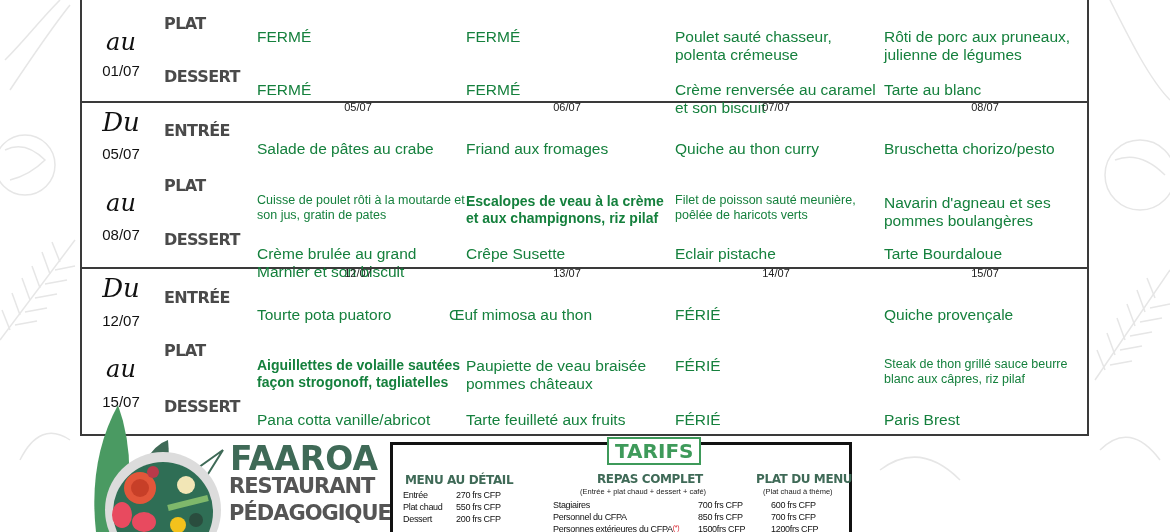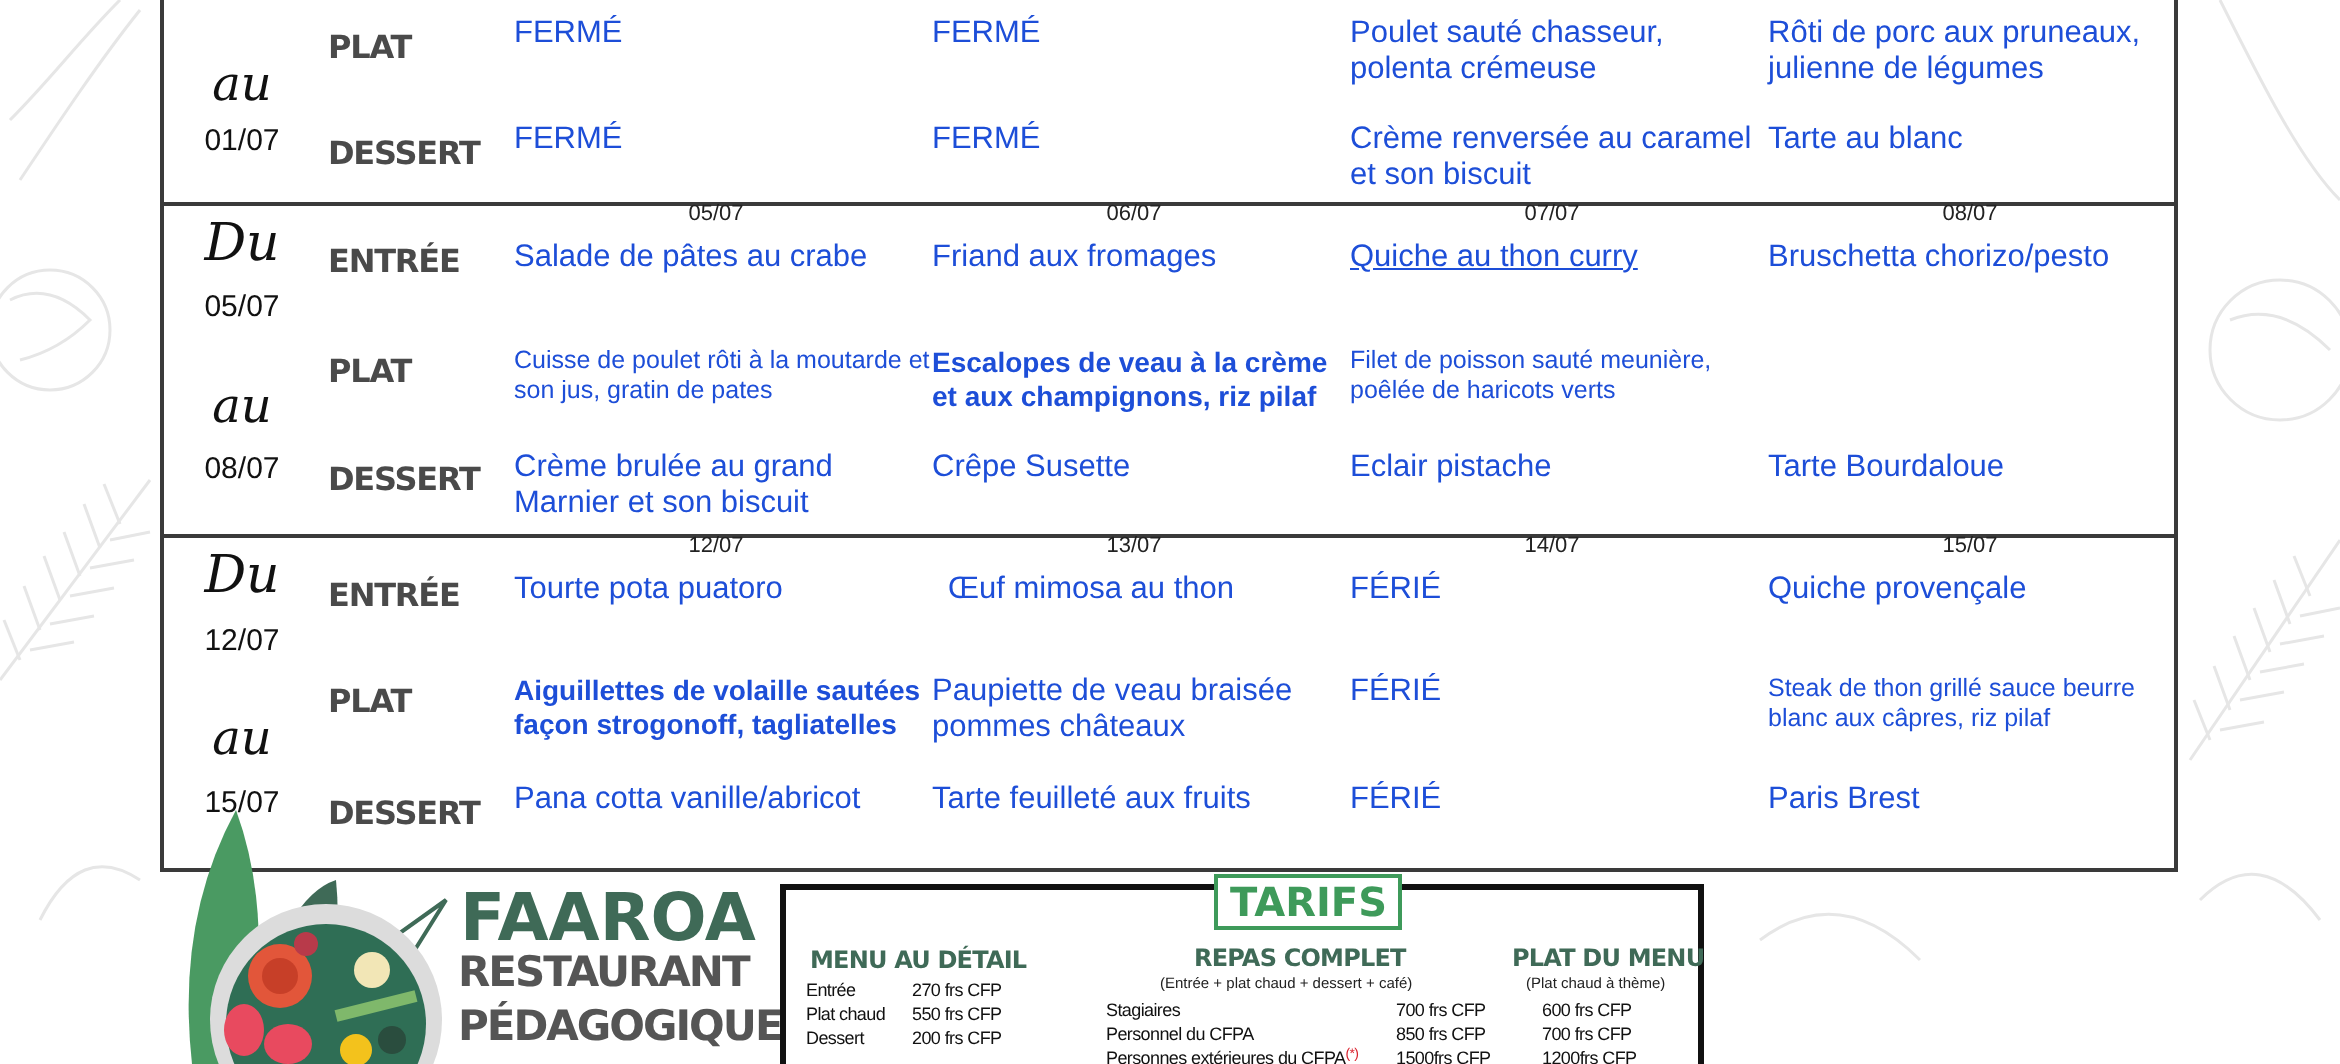--- a/index.html
+++ b/index.html
@@ -24,21 +24,21 @@
   .script.du { font-size:26px; }
   .week-date { position:absolute; left:0; width:78px; text-align:center; font-size:15px; color:#111; }
   .course {
     position:absolute; left:82px; font-family:"DejaVu Sans", sans-serif; font-weight:bold;
     font-size:16px; color:#4a4a4a; letter-spacing:-0.6px;
   }
   .day-date {
     position:absolute; font-size:11px; color:#222; width:208px; text-align:center;
   }
   .cell {
-    position:absolute; font-size:15.5px; color:#1d4ed8; line-height:18px; width:206px;
+    position:absolute; font-size:15.5px; color:#15803d; line-height:18px; width:206px;margin-top:20px;
   }
   .cell.small { font-size:12.5px; line-height:15px; }
   .cell.bold { font-weight:bold; font-size:14px; }
   .logo { position:absolute; left:78px; top:400px; width:310px; height:132px; }
   .brand-title {
     position:absolute; left:230px; top:439px; font-family:"DejaVu Sans", sans-serif;
     font-weight:bold; font-size:33px; color:#3f6a57; letter-spacing:0px;
   }
   .brand-sub {
     position:absolute; left:229px; font-family:"DejaVu Sans", sans-serif; font-weight:bold;
@@ -110,27 +110,28 @@
     <span class="week-date" style="top:125px;">08/07</span>
 
     <span class="day-date" style="left:172px; top:0px;">05/07</span>
     <span class="day-date" style="left:381px; top:0px;">06/07</span>
     <span class="day-date" style="left:590px; top:0px;">07/07</span>
     <span class="day-date" style="left:799px; top:0px;">08/07</span>
 
     <span class="course" style="top:20px;">ENTRÉE</span>
     <span class="cell" style="left:175px; top:19px;">Salade de pâtes au crabe</span>
     <span class="cell" style="left:384px; top:19px;">Friand aux fromages</span>
-    <span class="cell" style="left:593px; top:19px;text-decoration:underline;">Quiche au thon curry</span>
+    <span class="cell" style="left:593px; top:19px;">Quiche au thon curry</span>
     <span class="cell" style="left:802px; top:19px;">Bruschetta chorizo/pesto</span>
 
     <span class="course" style="top:75px;">PLAT</span>
     <span class="cell small" style="left:175px; top:72px; width:210px;">Cuisse de poulet rôti à la moutarde et son jus, gratin de pates</span>
     <span class="cell bold" style="left:384px; top:72px; width:210px; line-height:17px;">Escalopes de veau à la crème et aux champignons, riz pilaf</span>
     <span class="cell small" style="left:593px; top:72px; width:210px;">Filet de poisson sauté meunière, poêlée de haricots verts</span>
+    <span class="cell" style="left:802px; top:73px;">Navarin d'agneau et ses pommes boulangères</span>
 
     <span class="course" style="top:129px;">DESSERT</span>
     <span class="cell" style="left:175px; top:124px;">Crème brulée au grand Marnier et son biscuit</span>
     <span class="cell" style="left:384px; top:124px;">Crêpe Susette</span>
     <span class="cell" style="left:593px; top:124px;">Eclair pistache</span>
     <span class="cell" style="left:802px; top:124px;">Tarte Bourdaloue</span>
   </div>
 
   <div class="week" style="top:269px; height:167px;">
     <span class="script du" style="top:6px;">Du</span>
@@ -138,21 +139,21 @@
     <span class="script" style="top:88px;">au</span>
     <span class="week-date" style="top:126px;">15/07</span>
 
     <span class="day-date" style="left:172px; top:0px;">12/07</span>
     <span class="day-date" style="left:381px; top:0px;">13/07</span>
     <span class="day-date" style="left:590px; top:0px;">14/07</span>
     <span class="day-date" style="left:799px; top:0px;">15/07</span>
 
     <span class="course" style="top:21px;">ENTRÉE</span>
     <span class="cell" style="left:175px; top:19px;">Tourte pota puatoro</span>
-    <span class="cell" style="left:392px; top:19px;">Œuf mimosa au thon</span>
+    <span class="cell" style="left:367px; top:19px;">Œuf mimosa au thon</span>
     <span class="cell" style="left:593px; top:19px;">FÉRIÉ</span>
     <span class="cell" style="left:802px; top:19px;">Quiche provençale</span>
 
     <span class="course" style="top:74px;">PLAT</span>
     <span class="cell bold" style="left:175px; top:70px; width:210px; line-height:17px;">Aiguillettes de volaille sautées façon strogonoff, tagliatelles</span>
     <span class="cell" style="left:384px; top:70px;">Paupiette de veau braisée pommes châteaux</span>
     <span class="cell" style="left:593px; top:70px;">FÉRIÉ</span>
     <span class="cell small" style="left:802px; top:70px; width:210px;">Steak de thon grillé sauce beurre blanc aux câpres, riz  pilaf</span>
 
     <span class="course" style="top:130px;">DESSERT</span>

